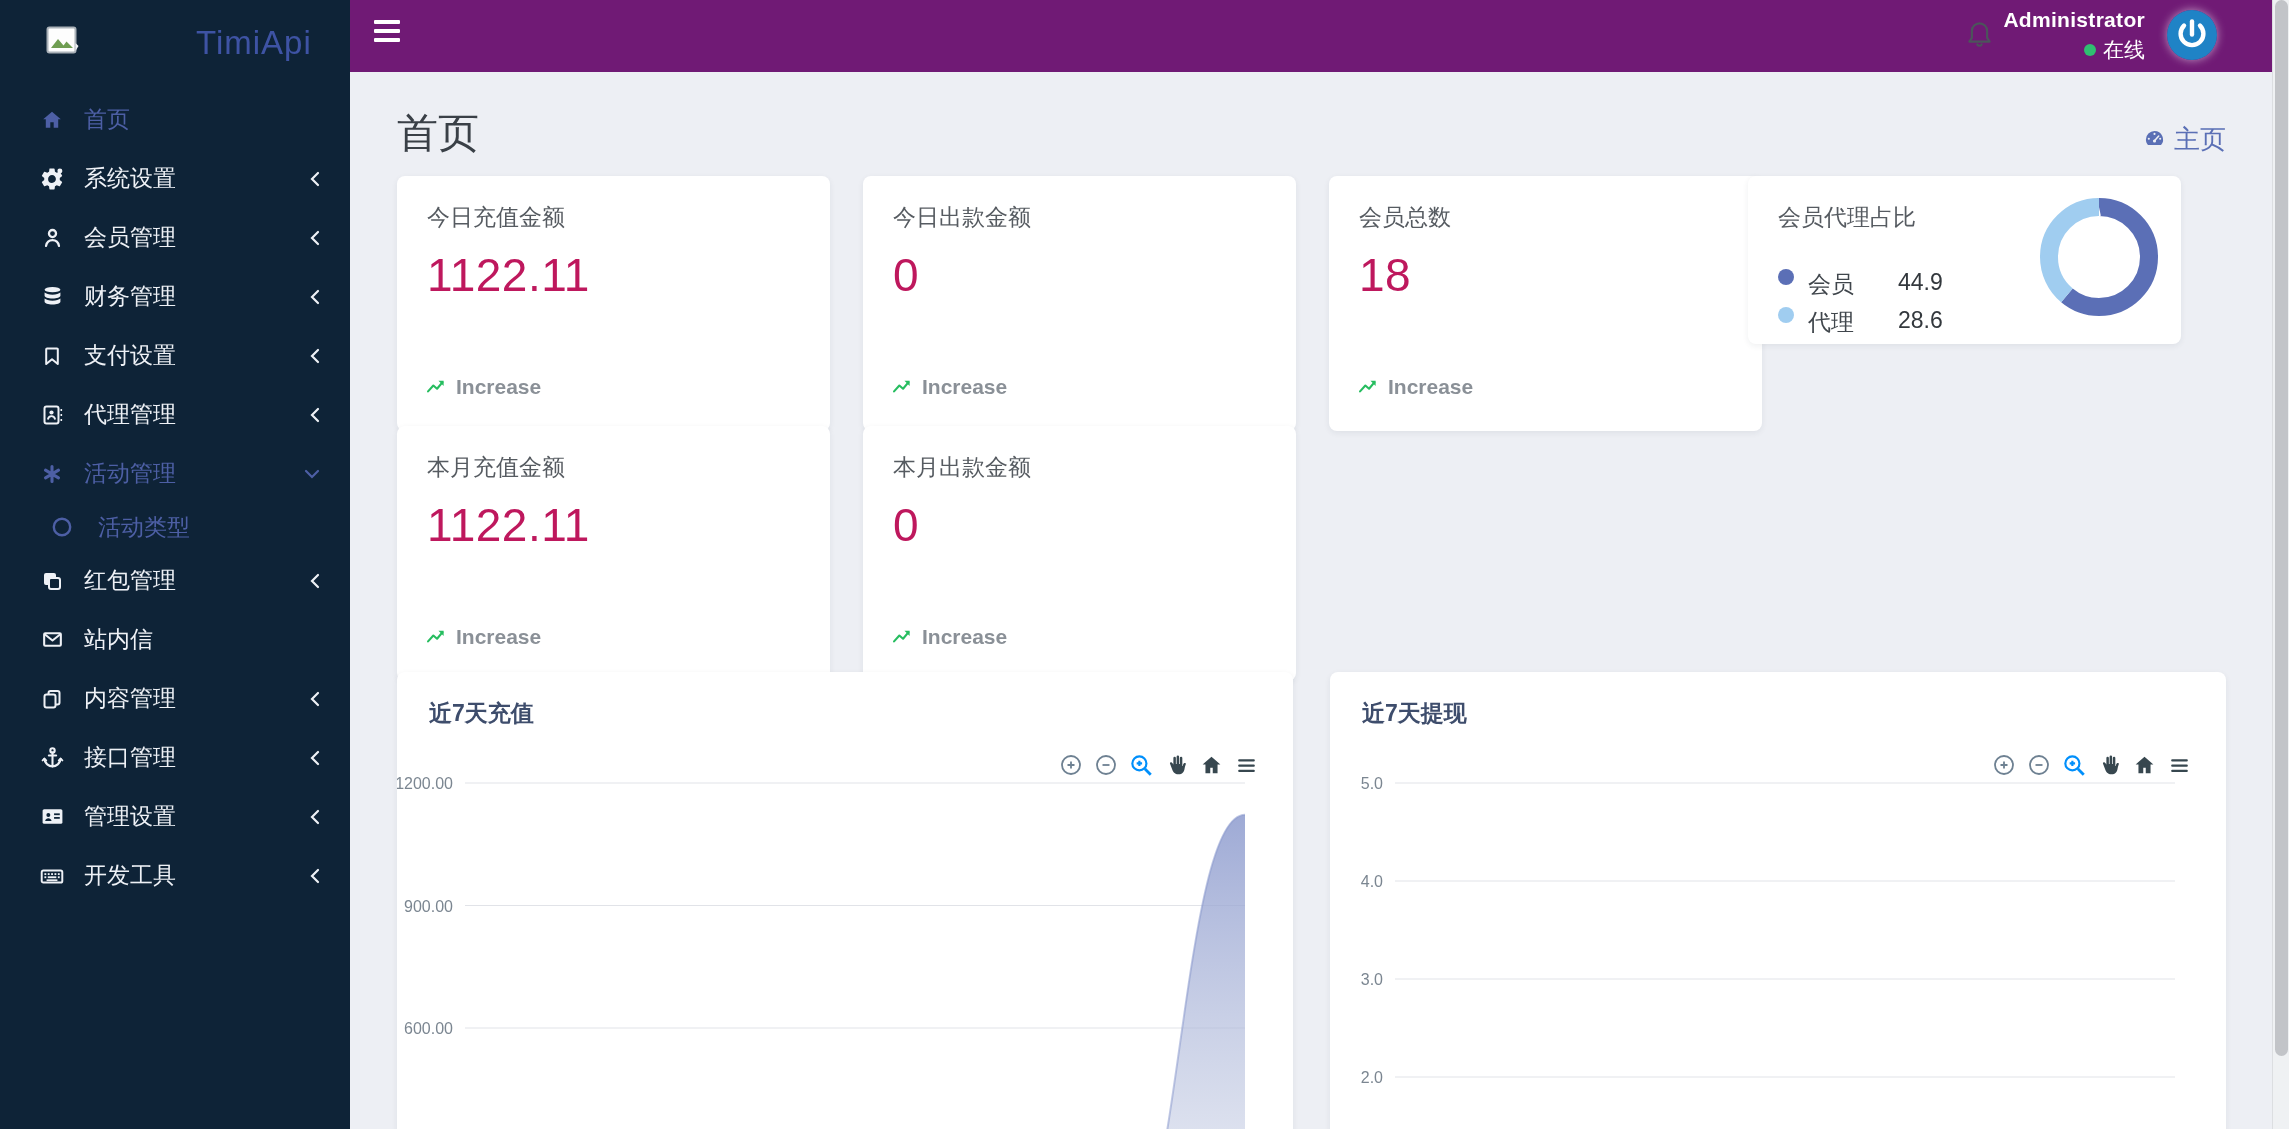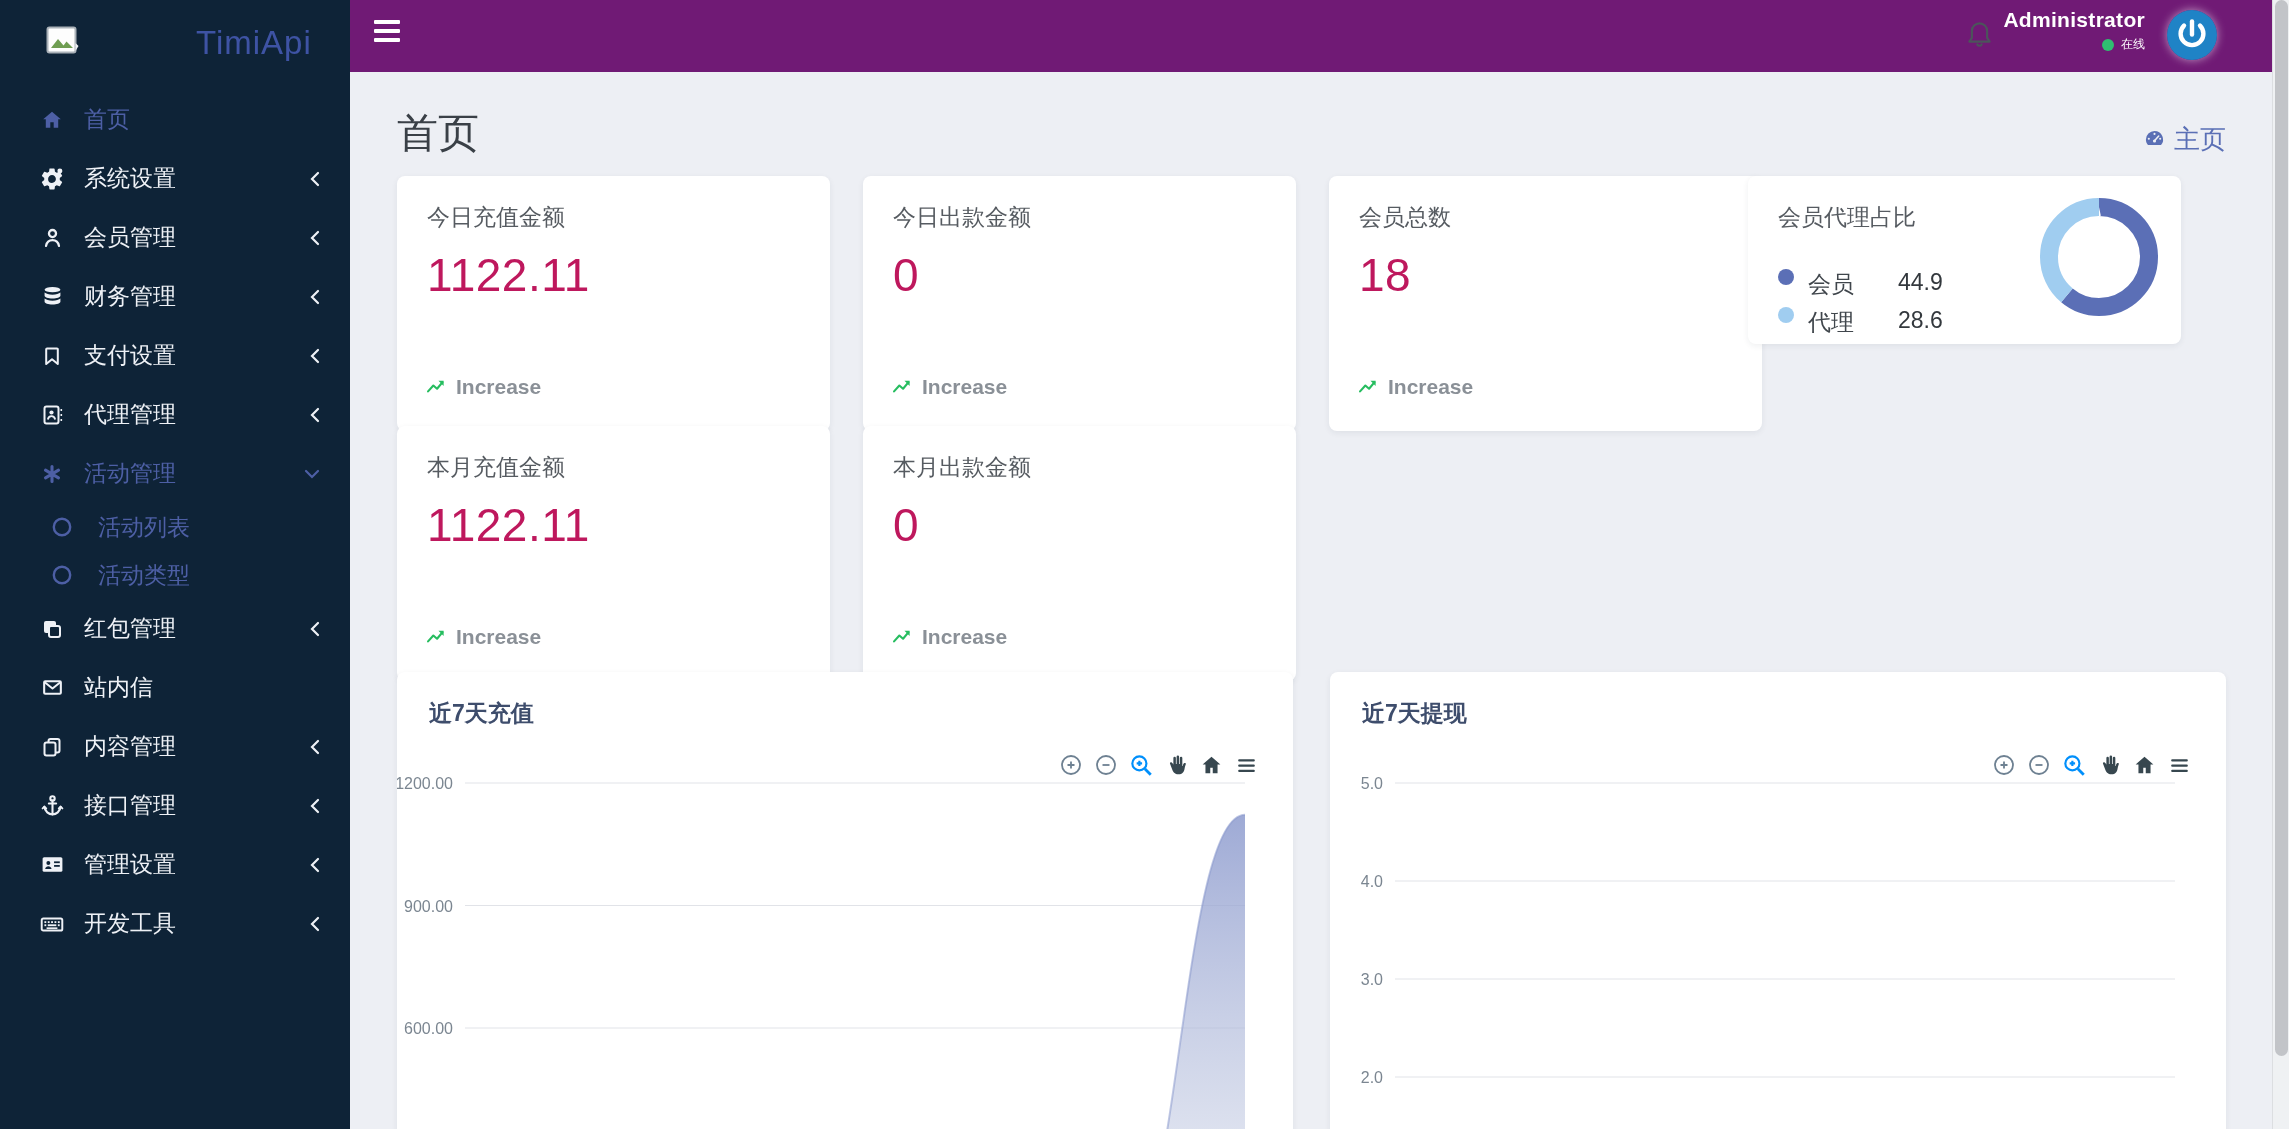--- a/index.html
+++ b/index.html
@@ -19,21 +19,21 @@
   .nav-sub .ico { margin-right:20px; }
   .chev { position:absolute; right:30px; top:50%; transform:translateY(-50%); display:flex; }
 
   
   .topbar { position:absolute; left:350px; top:0; width:1922px; height:72px; background:#701a75; z-index:4; }
   .hamburger { position:absolute; left:24px; top:20px; width:26px; cursor:pointer; }
   .hamburger span { display:block; height:4px; background:#fff; border-radius:1px; margin-bottom:5px; }
   .bell { position:absolute; right:277px; top:18px; cursor:pointer; }
   .userblock { position:absolute; right:127px; top:8px; text-align:right; color:#fff; }
   .username { font-size:21px; font-weight:700; letter-spacing:.3px; }
-  .userstatus { font-size:12px; margin-top:4px; display:flex; align-items:center; justify-content:flex-end; gap:7px; }
+  .userstatus { font-size:21px; margin-top:4px; display:flex; align-items:center; justify-content:flex-end; gap:7px; }
   .statusdot { width:12px; height:12px; border-radius:50%; background:#2fbf71; display:inline-block; }
   .avatar { position:absolute; right:55px; top:10px; width:50px; height:50px; border-radius:50%; box-shadow:0 0 10px rgba(255,255,255,.55); cursor:pointer; }
 
   
   .scrollbar { position:absolute; right:0; top:0; width:17px; height:1129px; background:#eff1f3; border-left:1px solid #dcdee1; z-index:9; }
   .scroll-thumb { position:absolute; left:2px; top:0; width:13px; height:1056px; border-radius:7px; background:#c2c4c8; }
 
   
   .main { position:absolute; left:350px; top:72px; width:1922px; height:1057px; background:#edeff4; }
   .page-title { position:absolute; left:47px; top:34px; font-size:41px; font-weight:500; color:#3a4047; }
@@ -170,28 +170,20 @@
           </svg>
         </span>
       <span class="nav-label">活动管理</span>
       <span class="chev">
           <svg width="16" height="10" viewBox="0 0 16 10">
             <polyline points="2,2 8,8 14,2" fill="none" stroke="currentColor" stroke-width="2.2" stroke-linecap="round"></polyline>
           </svg>
         </span>
     </div>
 
-    <div class="nav-item nav-sub">
-      <span class="ico">
-          <svg width="22" height="22" viewBox="0 0 22 22">
-            <circle cx="11" cy="11" r="8.2" fill="none" stroke="currentColor" stroke-width="2.4"></circle>
-          </svg>
-        </span>
-      <span class="nav-label">活动列表</span>
-    </div>
     <div class="nav-item nav-sub">
       <span class="ico">
           <svg width="22" height="22" viewBox="0 0 22 22">
             <circle cx="11" cy="11" r="8.2" fill="none" stroke="currentColor" stroke-width="2.4"></circle>
           </svg>
         </span>
       <span class="nav-label">活动类型</span>
     </div>
 
     <div class="nav-item">

